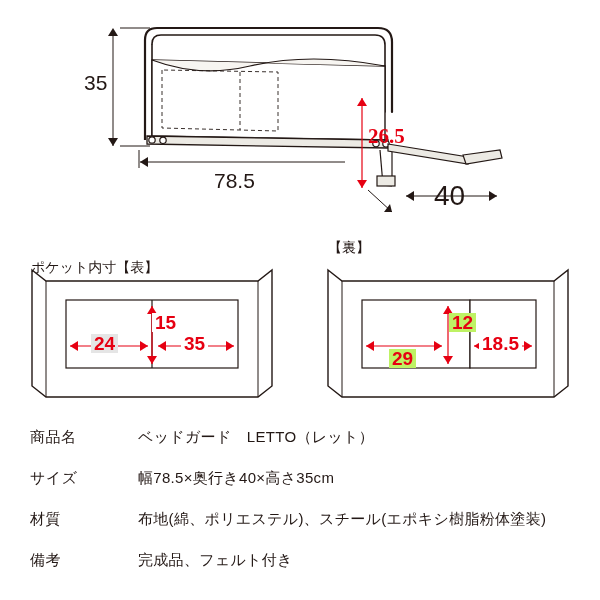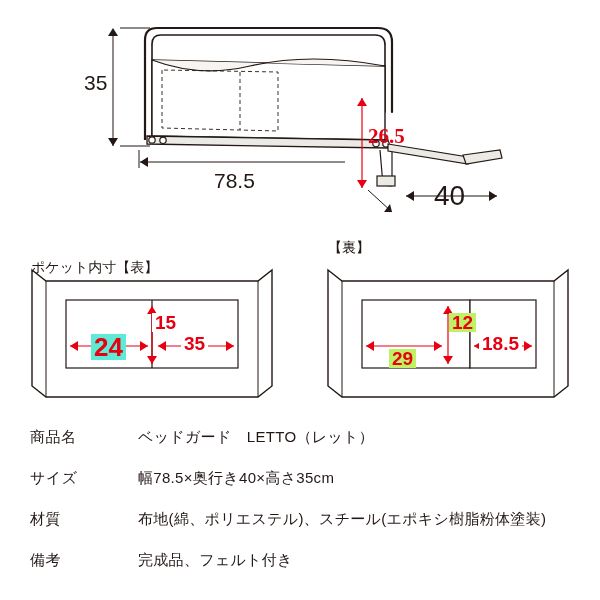--- a/index.html
+++ b/index.html
@@ -181,21 +181,21 @@
   <div class="lbl dim" style="left:368px; top:126px; font-size:21px;font-family:Liberation Serif, serif;">26.5</div>
 
   <div class="lbl" style="left:214px; top:170px; font-size:21px;">78.5</div>
 
   <div class="lbl" style="left:434px; top:182px; font-size:28px;">40</div>
 
   <div class="lbl hdr" style="left:31px; top:240px;margin-top:20px;">ポケット内寸【表】</div>
 
   <div class="lbl hdr" style="left:328px; top:240px;">【裏】</div>
 
-  <div class="lbl dim" style="left:91px; top:334px; font-size:26px; background:#5eead4; padding:0 3px;">24</div>
+  <div class="lbl dim" style="left:91px; top:334px; font-size:19px; background:#e5e5e5; padding:0 3px;">24</div>
   <div class="lbl dim" style="left:152px; top:313px; font-size:19px; background:#fff; padding:0 3px;">15</div>
   <div class="lbl dim" style="left:181px; top:334px; font-size:19px; background:#fff; padding:0 3px;">35</div>
 
   <div class="lbl dim" style="left:389px; top:334px; font-size:19px; background:#bef264; padding:0 3px;margin-top:15px;">29</div>
   <div class="lbl dim" style="left:449px; top:313px; font-size:19px; background:#bef264; padding:0 3px;">12</div>
   <div class="lbl dim" style="left:479px; top:334px; font-size:19px; background:#fff; padding:0 3px;text-align:center;">18.5</div>
 
   <table class="spec-table">
     <tbody>
       <tr>

